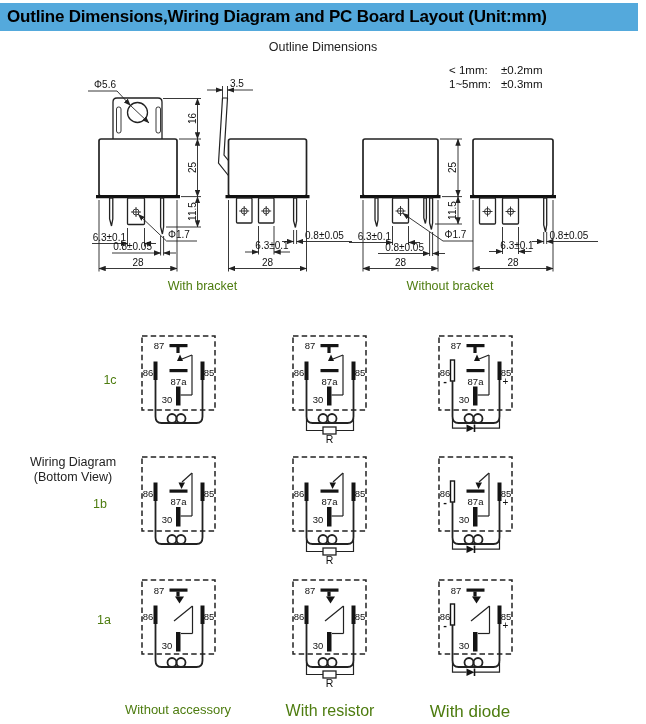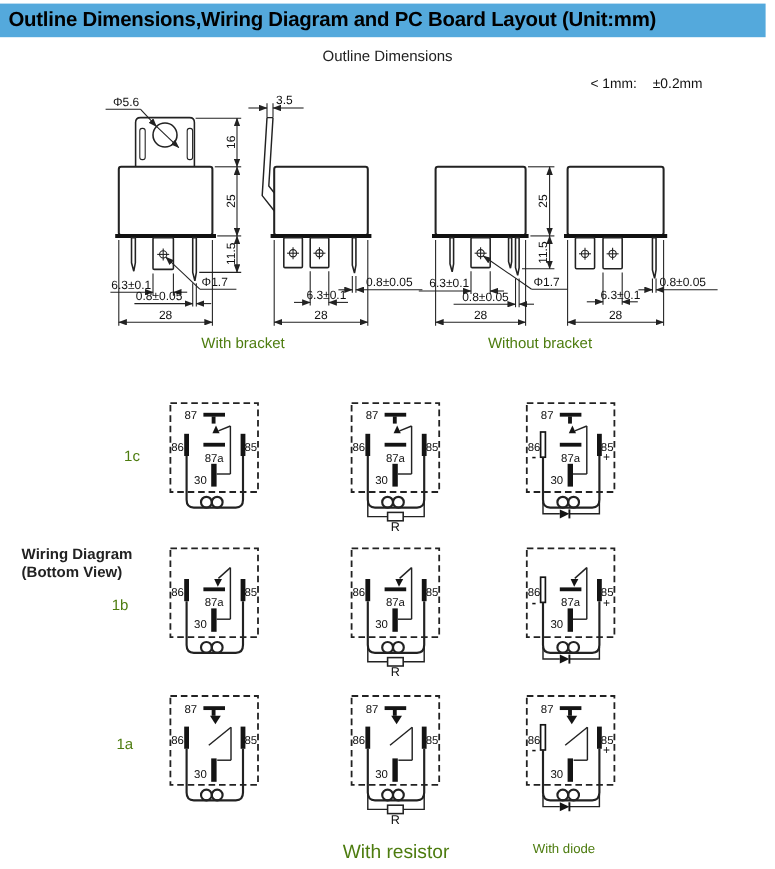--- a/index.html
+++ b/index.html
@@ -2,25 +2,25 @@
 <html><head>
 <meta charset="utf-8">
 <style>
   html,body{margin:0;padding:0;background:#fff;}
   #page{position:relative;width:646px;height:724px;background:#fff;overflow:hidden;
         font-family:"Liberation Sans",sans-serif;color:#111;}
   #hdr{position:absolute;left:0;top:3px;width:638px;height:28px;background:#54a9dc;
        display:flex;align-items:center;}
   #hdr .t{font-weight:bold;font-size:17px;letter-spacing:-0.2px;padding-left:7px;color:#000;white-space:nowrap;}
   .cap{position:absolute;font-size:12.5px;color:#4d7c0f;text-align:center;}
-  .capL{position:absolute;font-size:12.5px;color:#222;text-align:left;line-height:15px;font-weight:bold;}
+  .capL{position:absolute;font-size:12.5px;color:#222;text-align:center;line-height:15px;}
   #subtitle{position:absolute;left:223px;top:40px;width:200px;text-align:center;font-size:12.5px;color:#222;}
   #tol{position:absolute;left:449px;top:63px;font-size:11.5px;line-height:14.2px;color:#111;}
   #tol .r span{display:inline-block;}
-  #tol .rng{width:52px;margin-left:43px;}
+  #tol .rng{width:52px;}
   svg{position:absolute;overflow:visible;}
   svg text{font-family:"Liberation Sans",sans-serif;fill:#111;}
   .ln{stroke:#222;stroke-width:1.3;fill:none;}
   .thin{stroke:#222;stroke-width:0.9;fill:none;}
   .body{fill:#fff;stroke:#222;stroke-width:1.7;}
   .pin{fill:#fff;stroke:#222;stroke-width:1.3;}
   .base{stroke:#111;stroke-width:3.4;fill:none;}
   .dt{font-size:10px;}
   .bar{fill:#141414;}
   .barH{fill:#fff;stroke:#141414;stroke-width:1.4;}
@@ -36,20 +36,21 @@
 <div id="page">
 
   <div id="subtitle">Outline Dimensions</div>
 
   <div id="hdr">
     <div class="t">Outline Dimensions,Wiring Diagram and PC Board Layout (Unit:mm)</div>
   </div>
 
   <div id="tol">
     <div class="r"><span class="rng">&lt; 1mm:</span><span>±0.2mm</span></div>
+    <div class="r"><span class="rng">1~5mm:</span><span>±0.3mm</span></div>
   </div>
 
   <svg id="outline" style="left:0;top:60px" width="646" height="245" viewBox="0 0 646 245">
     <defs>
       <marker id="arr" markerWidth="8" markerHeight="6" refX="7.5" refY="3" orient="auto">
           <path d="M0,0 L8,3 L0,6 Z" fill="#222"></path>
         </marker>
       <marker id="arrR" markerWidth="8" markerHeight="6" refX="0.5" refY="3" orient="auto">
           <path d="M8,0 L0,3 L8,6 Z" fill="#222"></path>
         </marker>
@@ -392,16 +393,17 @@
   </svg>
 
   <div class="capL" style="left:18px;top:455px;width:110px">
     <div>Wiring Diagram</div>
     <div>(Bottom View)</div>
   </div>
   <div class="cap" style="left:98px;top:373px;width:24px">1c</div>
   <div class="cap" style="left:88px;top:497px;width:24px">1b</div>
   <div class="cap" style="left:92px;top:613px;width:24px">1a</div>
 
+  <div class="cap" style="left:108px;top:702px;width:140px;font-size:13px">Without accessory</div>
   <div class="cap" style="left:265px;top:702px;width:130px;font-size:16px">With resistor</div>
-  <div class="cap" style="left:405px;top:702px;width:130px;font-size:11px">With diode</div>
+  <div class="cap" style="left:405px;top:702px;width:130px;font-size:17px">With diode</div>
 
 </div>
 
 </body></html>

